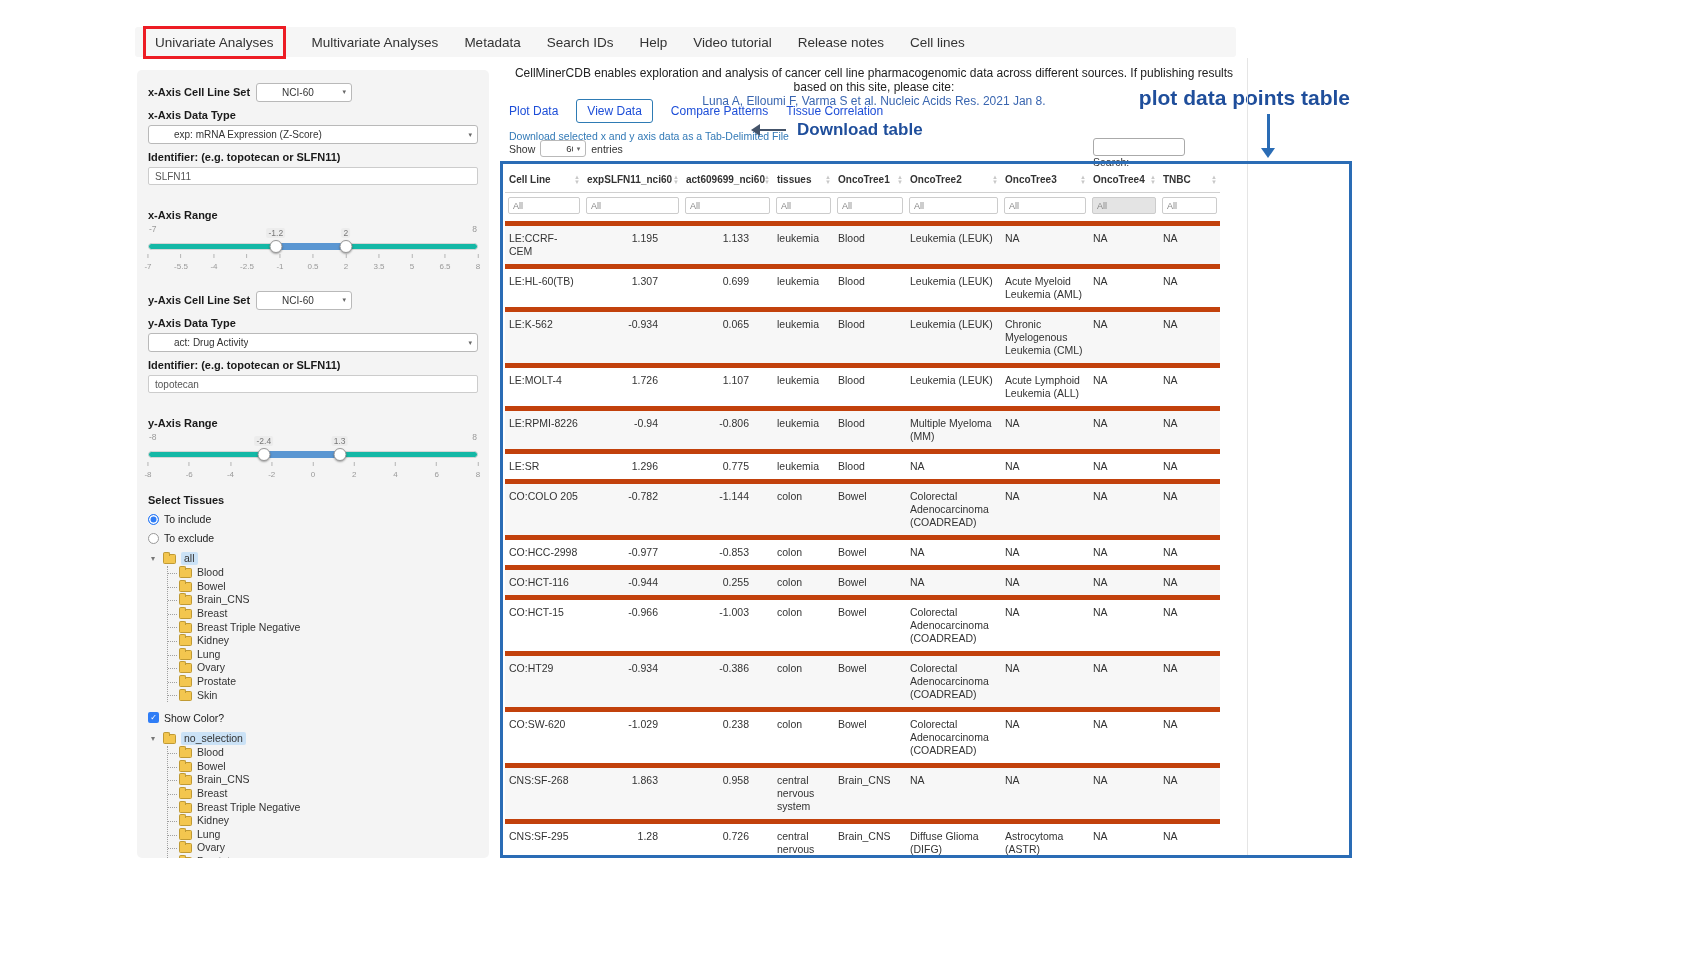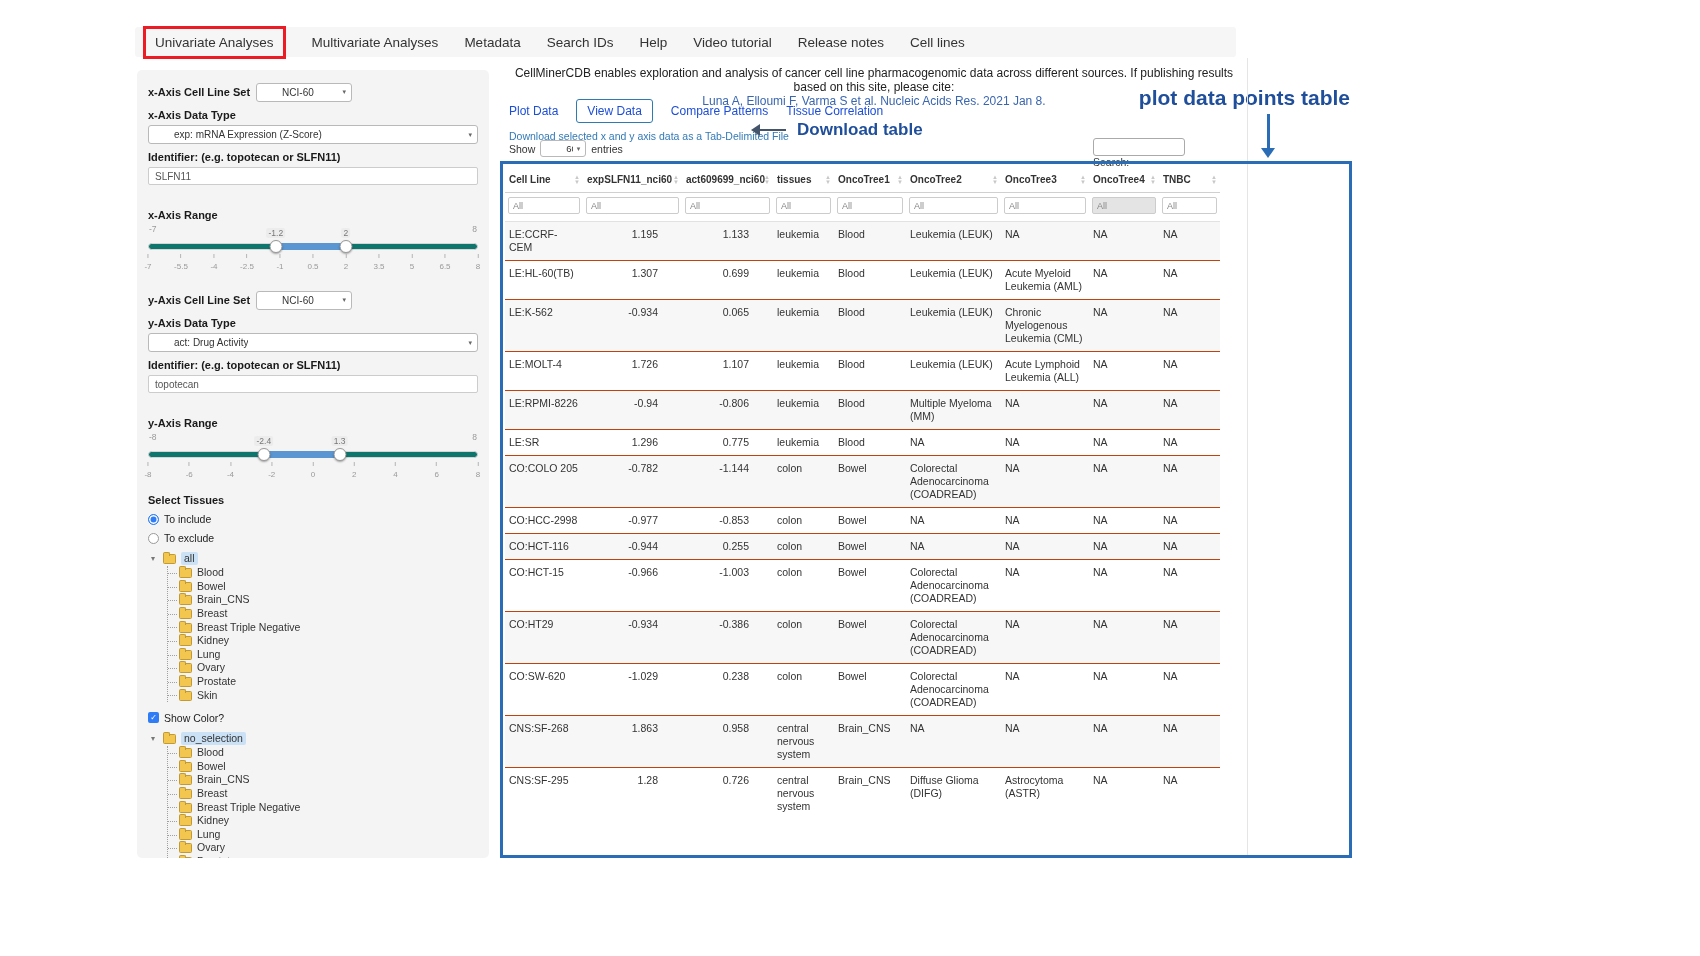--- a/index.html
+++ b/index.html
@@ -25,21 +25,21 @@
   .select .val { white-space: nowrap; overflow: hidden; padding-left: 20px; }
   .chev { font-size: 7px; color: #666; margin-left: 4px; }
   .txt { width: 100%; height: 18px; border: 1px solid #ccc; border-radius: 2px; background: #fff; font-size: 10px;
          color: #555; padding: 0 6px; margin-top: 3px; font-family: "Liberation Sans", sans-serif; }
   .mt7 { margin-top: 7px; } .mt12 { margin-top: 24px; }
   .gap14 { height: 14px; } .gap10 { height: 10px; }
 
   
   .slider { position: relative; margin-top: 2px; height: 52px; }
   .minmax { display: flex; justify-content: space-between; font-size: 8.5px; color: #999; height: 11px; padding: 0 1px; }
-  .track { position: relative; height: 7px; background: #0f766e; border: 1px solid #d6d6d6; border-radius: 4px; margin-top: 8px; }
+  .track { position: relative; height: 7px; background: #14b8a6; border: 1px solid #d6d6d6; border-radius: 4px; margin-top: 8px; }
   .bar { position: absolute; top: -1px; height: 7px; background: #5a96d2; border-radius: 3px; }
   .handle { position: absolute; top: -4px; width: 13px; height: 13px; background: #fff; border: 1px solid #999;
             border-radius: 50%; transform: translateX(-50%); box-shadow: 0 1px 2px rgba(0,0,0,.35); cursor: pointer; }
   .hlabel { position: absolute; bottom: 14px; left: 50%; transform: translateX(-50%); font-size: 8.5px; color: #777;
             background: #ececec; padding: 0 2px; border-radius: 2px; white-space: nowrap; }
   .ticks { position: relative; height: 14px; margin-top: 4px; }
   .tick { position: absolute; transform: translateX(-50%); text-align: center; }
   .tick i { display: block; width: 1px; height: 4px; background: #b5b5b5; margin: 0 auto 1px; }
   .tick em { font-style: normal; font-size: 8px; color: #999; }
 
@@ -98,21 +98,21 @@
   table { border-collapse: collapse; table-layout: fixed; width: 715px; font-size: 10.5px; color: #333; }
   th { text-align: left; font-weight: bold; font-size: 10px; padding: 7px 4px; position: relative;
        white-space: nowrap; border-bottom: 1px solid #d0d0d0; cursor: pointer; overflow: hidden; }
   .sort-icon { position: absolute; right: 3px; top: 50%; transform: translateY(-50%); display: flex;
                flex-direction: column; line-height: 5px; color: #c8c8c8; font-size: 6px; }
   .filter-row td { padding: 4px 3px 7px; border-bottom: 1px solid #e2e2e2; }
   .col-filter { width: 100%; height: 17px; border: 1px solid #ccc; border-radius: 2px; font-size: 9px; color: #888;
                 padding: 0 4px; background: #fff; font-family: "Liberation Sans", sans-serif; }
   .col-filter.disabled { background: #e4e4e4; }
   tbody td { padding: 6px 4px; vertical-align: top; line-height: 13px; }
-  tbody tr { border-top: 1px solid #c2410c; }
+  tbody tr { border-top: 5px solid #c2410c; }
   tbody tr:nth-child(odd) { background: #f7f7f7; }
   td.num { text-align: right; padding-right: 24px; }
 </style>
 </head>
 <body>
 
 <div id="app">
 
   <nav class="navbar" id="navbar">
       <span class="nav-item active">Univariate Analyses</span>

